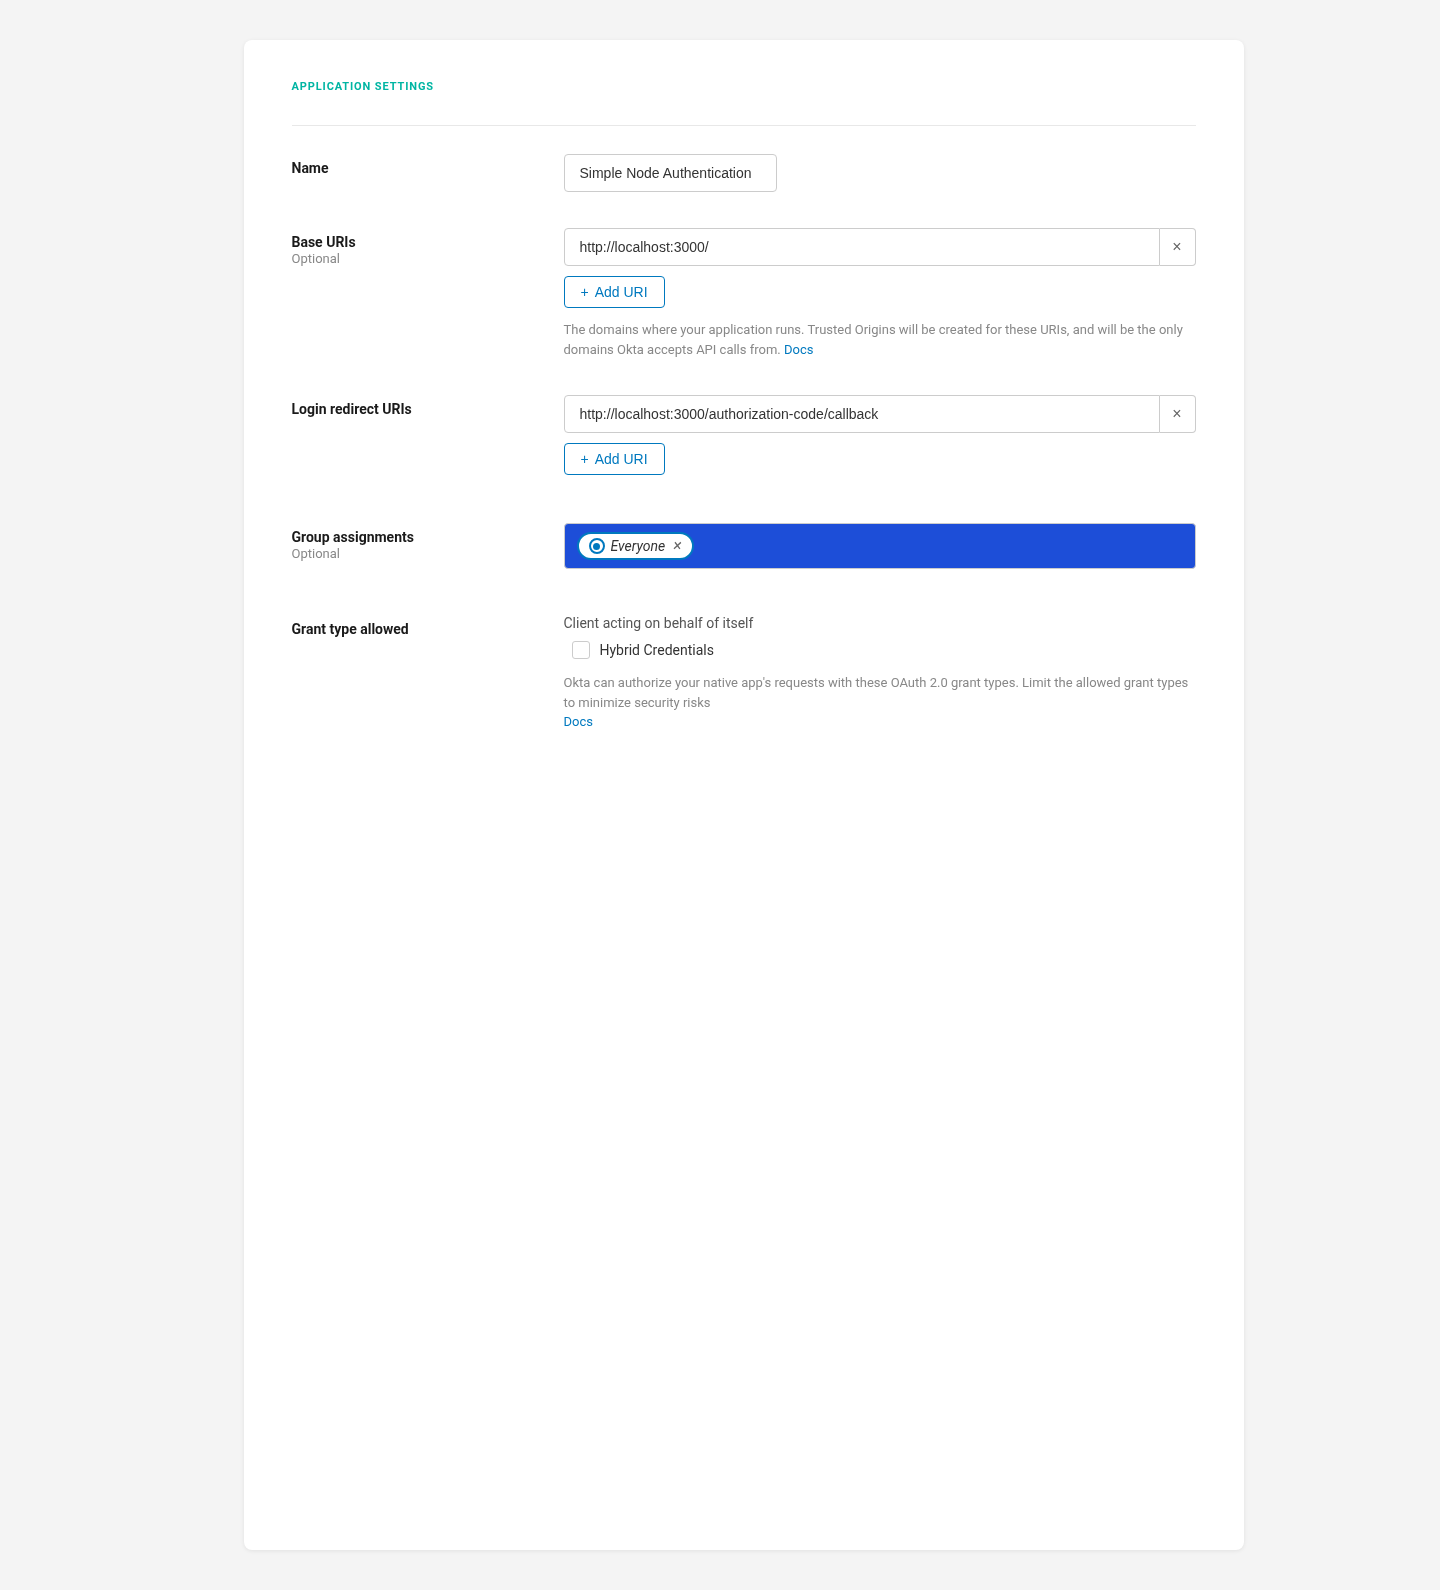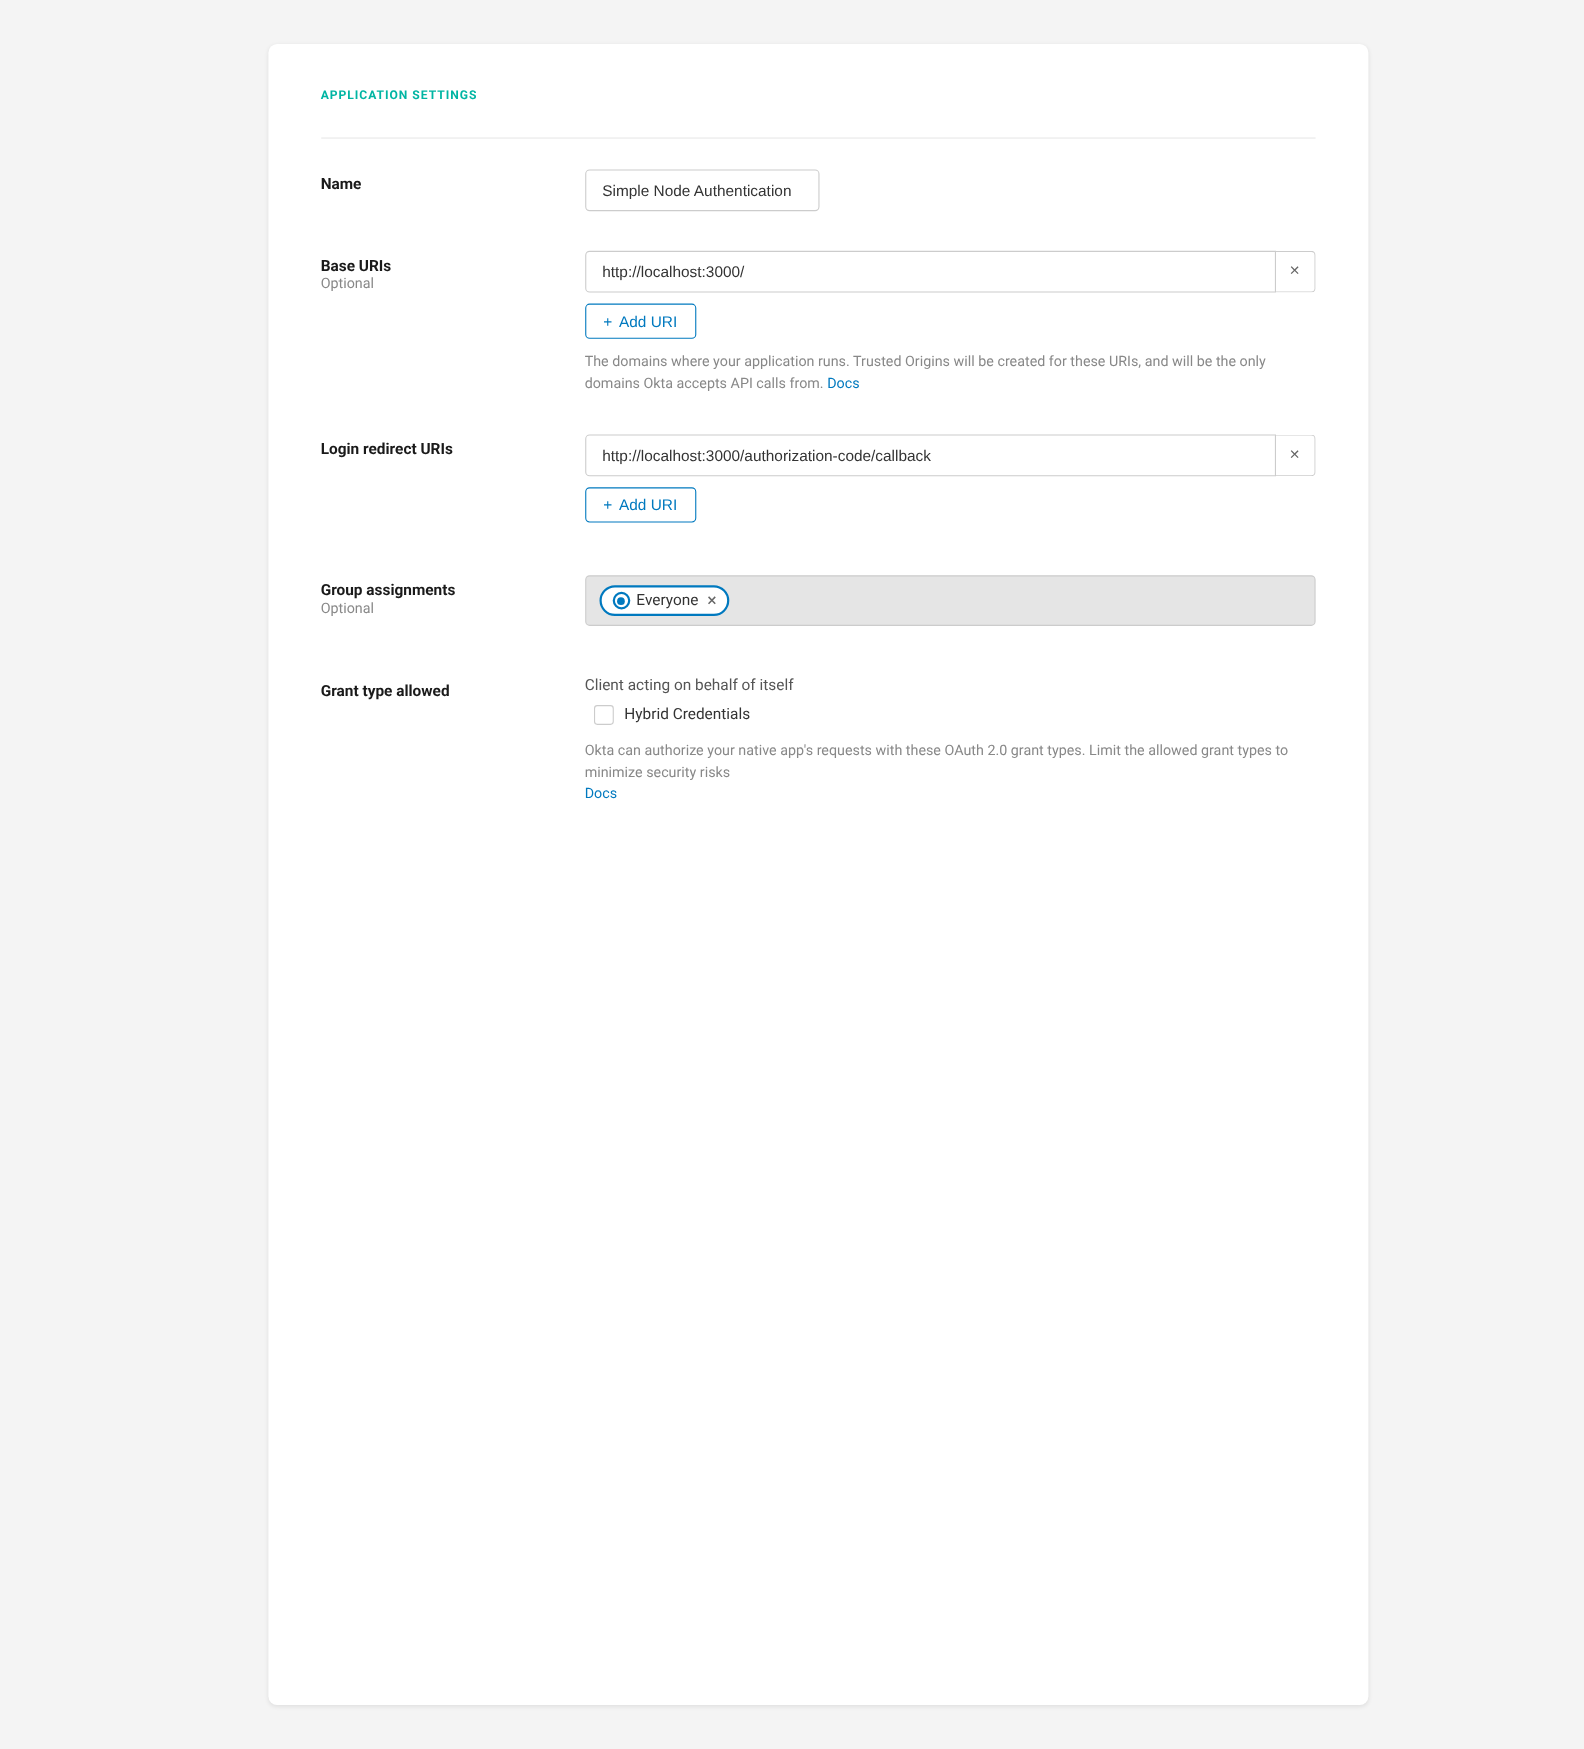--- a/index.html
+++ b/index.html
@@ -35,20 +35,21 @@
       letter-spacing: 0.08em;
       color: #00b5a3;
       text-transform: uppercase;
       margin-bottom: 32px;
     }
 
     .form-row {
       display: flex;
       align-items: flex-start;
       margin-bottom: 36px;
+      gap: 32px;
     }
 
     .form-label-col {
       width: 240px;
       flex-shrink: 0;
       padding-top: 6px;
     }
 
     .form-label {
       font-weight: 700;
@@ -132,22 +133,23 @@
     
     .tag-input-box {
       border: 1px solid #ccc;
       border-radius: 4px;
       padding: 8px 12px;
       min-height: 44px;
       display: flex;
       align-items: flex-end;
       flex-wrap: wrap;
       gap: 6px;
-      background: #e5e5e5;
+      background: #1d4ed8;
       margin-bottom: 10px;
+      font-style: italic;
     }
 
     .tag {
       display: inline-flex;
       align-items: center;
       gap: 6px;
       padding: 4px 10px;
       border: 2px solid #0079bf;
       border-radius: 20px;
       background: #fff;

